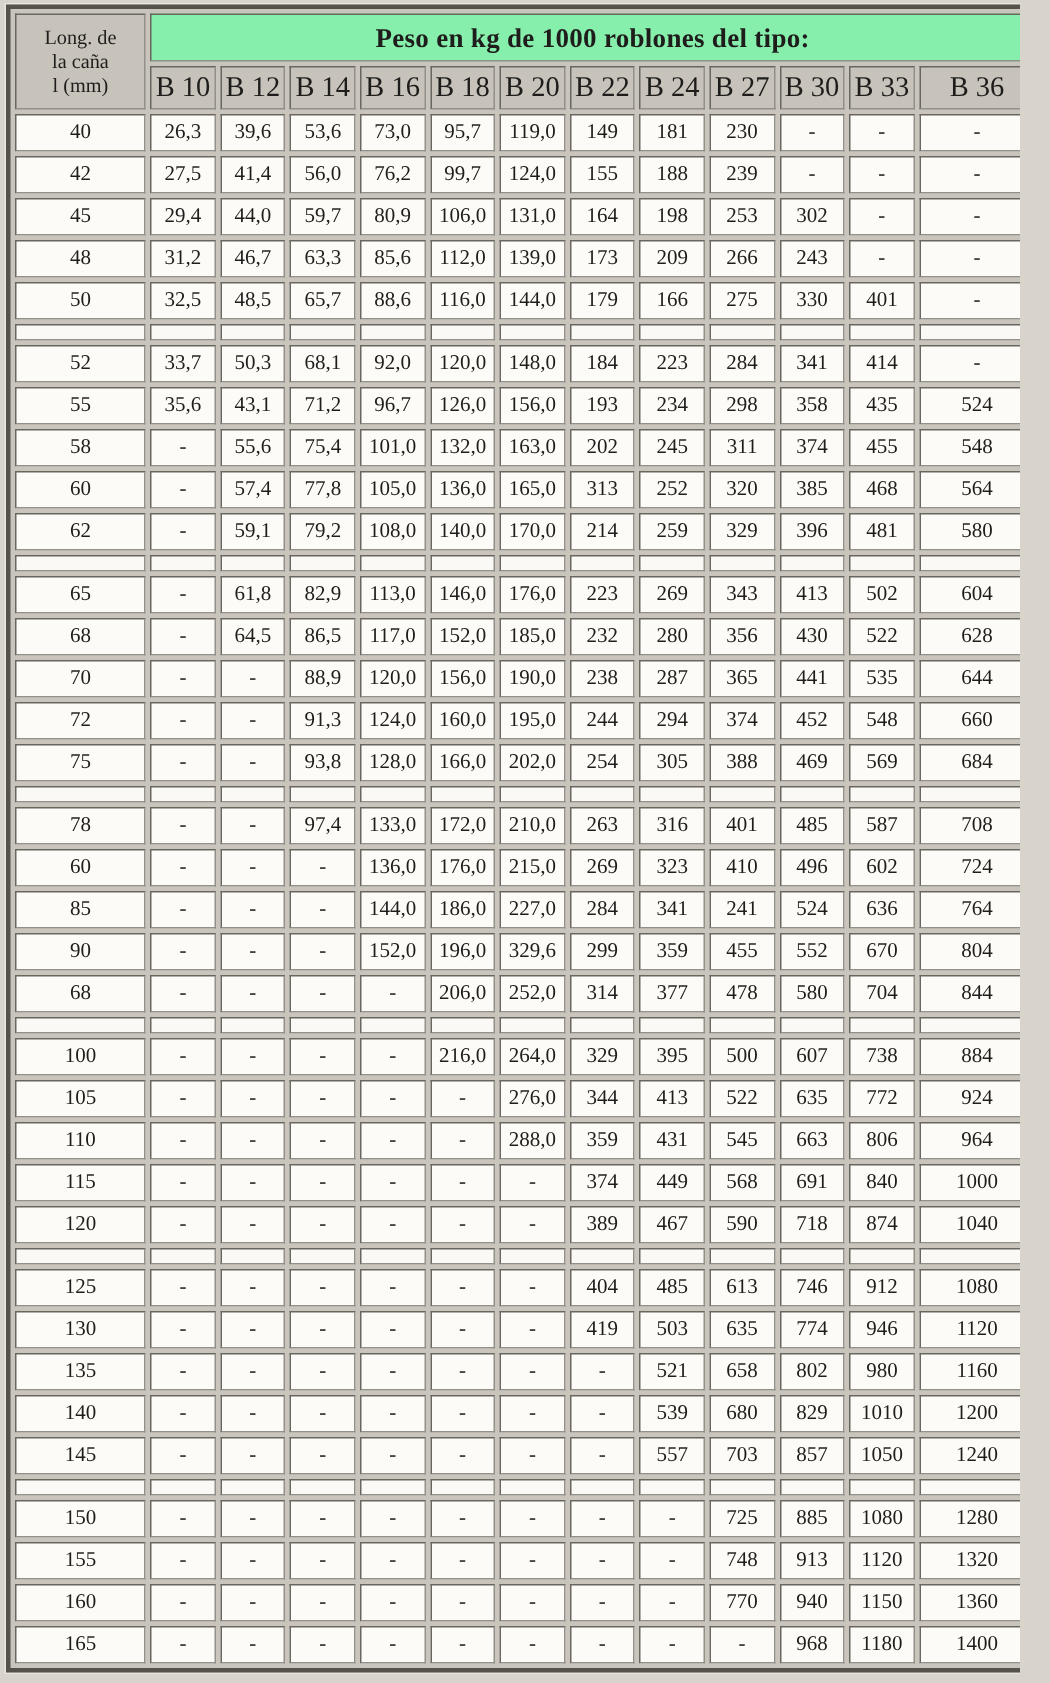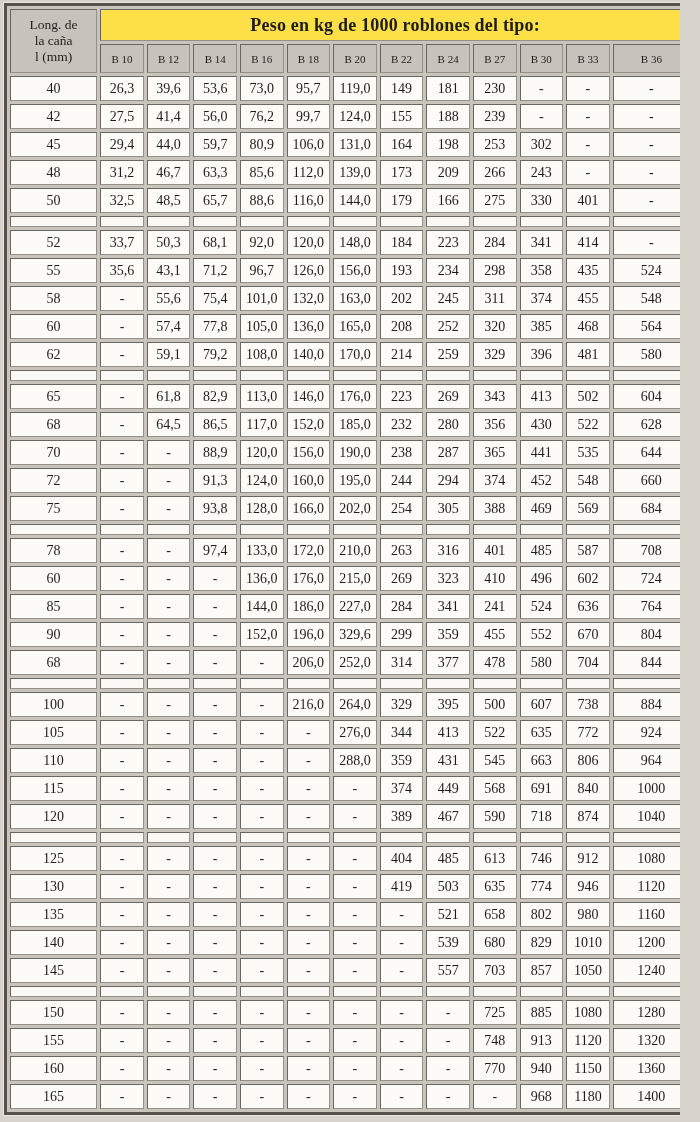--- a/index.html
+++ b/index.html
@@ -45,29 +45,29 @@
     overflow: hidden;
     white-space: nowrap;
   }
   th.corner-cell {
     background: #c7c3bb;
     font-size: 13.5px;
     line-height: 1.18;
     padding: 2px 2px;
   }
   th.title-cell {
-    background: #fde047;
+    background: #86efac;
     font-size: 18px;
     font-weight: bold;
     height: 32px;
     letter-spacing: 0.2px;
   }
   th.type-cell {
     background: #c7c3bb;
-    font-size: 11px;
+    font-size: 19px;
     height: 29px;
   }
   td.len-cell, td.val-cell { height: 25px; }
   tr.spacer-row td { height: 11px; background: #faf9f5; }
 </style>
 </head>
 <body>
 
 <div class="page">
   <table class="rivet-table">
@@ -243,21 +243,21 @@
           <td class="val-cell">548</td>
         </tr>
         <tr>
           <td class="len-cell">60</td>
           <td class="val-cell">-</td>
           <td class="val-cell">57,4</td>
           <td class="val-cell">77,8</td>
           <td class="val-cell">105,0</td>
           <td class="val-cell">136,0</td>
           <td class="val-cell">165,0</td>
-          <td class="val-cell">208</td>
+          <td class="val-cell">313</td>
           <td class="val-cell">252</td>
           <td class="val-cell">320</td>
           <td class="val-cell">385</td>
           <td class="val-cell">468</td>
           <td class="val-cell">564</td>
         </tr>
         <tr>
           <td class="len-cell">62</td>
           <td class="val-cell">-</td>
           <td class="val-cell">59,1</td>

